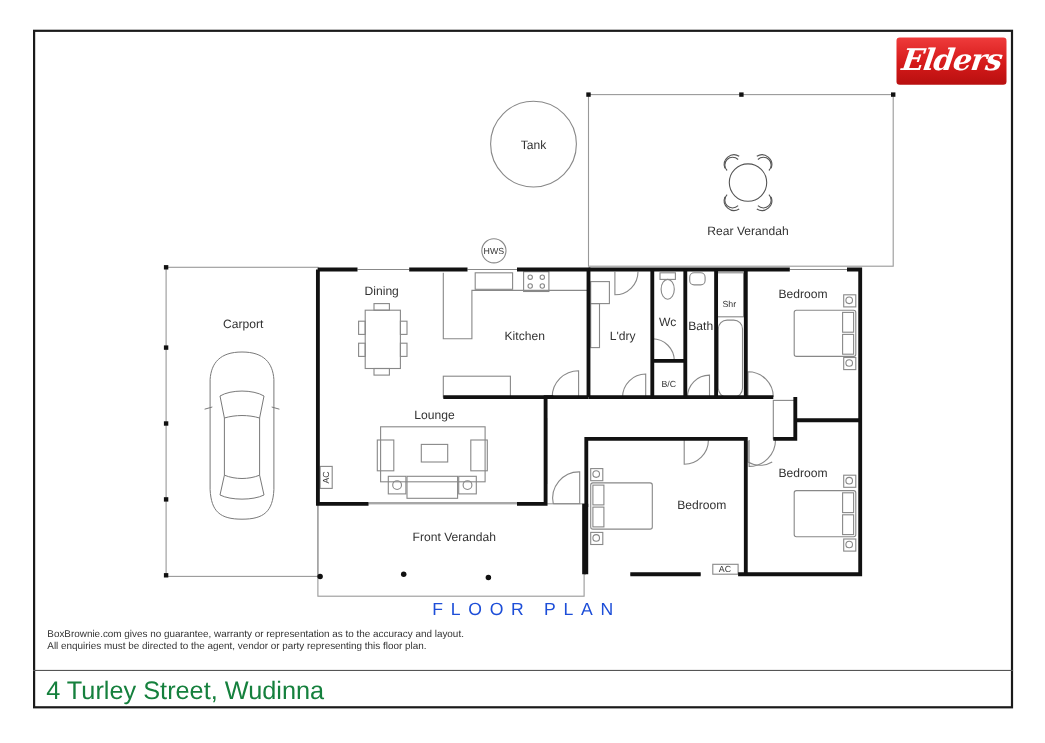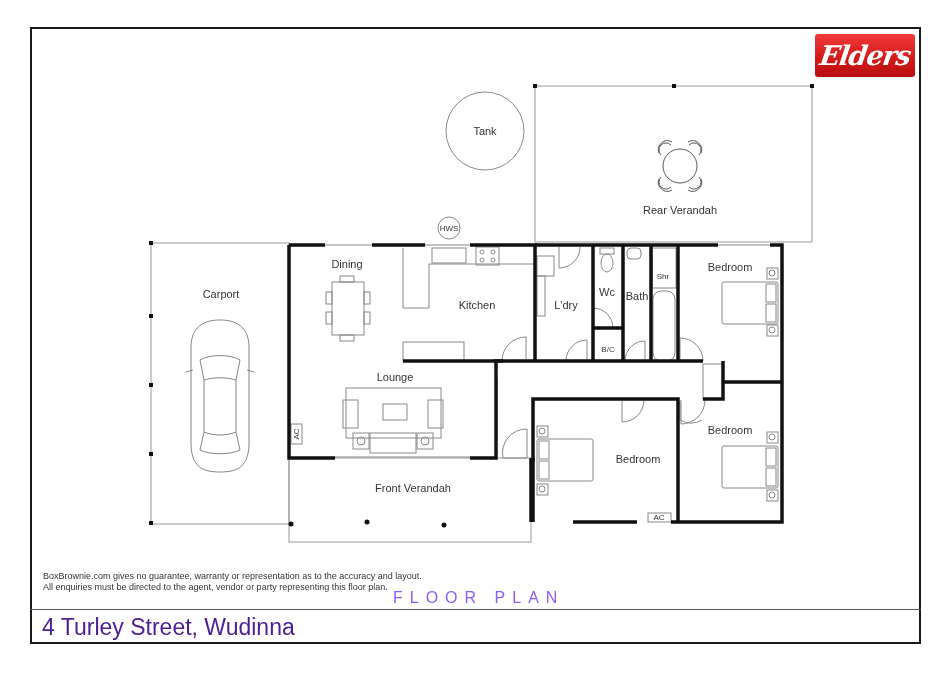--- a/index.html
+++ b/index.html
@@ -1,21 +1,21 @@
 <!DOCTYPE html>
 <html><head>
 <meta charset="utf-8">
 <style>
   html, body { margin:0; padding:0; background:#fff; }
   body { width:950px; height:675px; position:relative; overflow:hidden; font-family:"Liberation Sans", sans-serif; }
   .frame { position:absolute; left:30px; top:27px; width:891px; height:617px; border:2px solid #1a1a1a; box-sizing:border-box; }
   .footer-line { position:absolute; left:30px; top:609px; width:891px; height:0; border-top:1.5px solid #555; }
-  .address { position:absolute; left:42px; top:614px; font-size:23px; color:#4c1d95; }
+  .address { position:absolute; left:42px; top:614px; font-size:23px; color:#15803d; }
   .disclaimer { position:absolute; left:43px; top:571px; font-size:9px; color:#333; line-height:11px; }
-  .plan-title { position:absolute; left:393px; top:546px; font-size:16px; letter-spacing:7px; color:#8b5cf6;margin-top:43px; }
+  .plan-title { position:absolute; left:393px; top:546px; font-size:16px; letter-spacing:7px; color:#1d4ed8; }
   .logo { position:absolute; left:815px; top:34px; width:100px; height:43px; border-radius:3px;
           background:linear-gradient(180deg,#ef3b3b 0%,#d51a1a 55%,#b80f0f 100%);
           display:flex; align-items:center; justify-content:center; }
   .logo span { color:#fff; font-family:"DejaVu Serif", serif; font-style:italic; font-weight:bold; font-size:27px; letter-spacing:-1px; transform:skewX(-8deg); }
   svg.plan { position:absolute; left:0; top:0; }
   svg text { font-family:"Liberation Sans", sans-serif; fill:#333; }
 </style>
 </head>
 <body>
 

